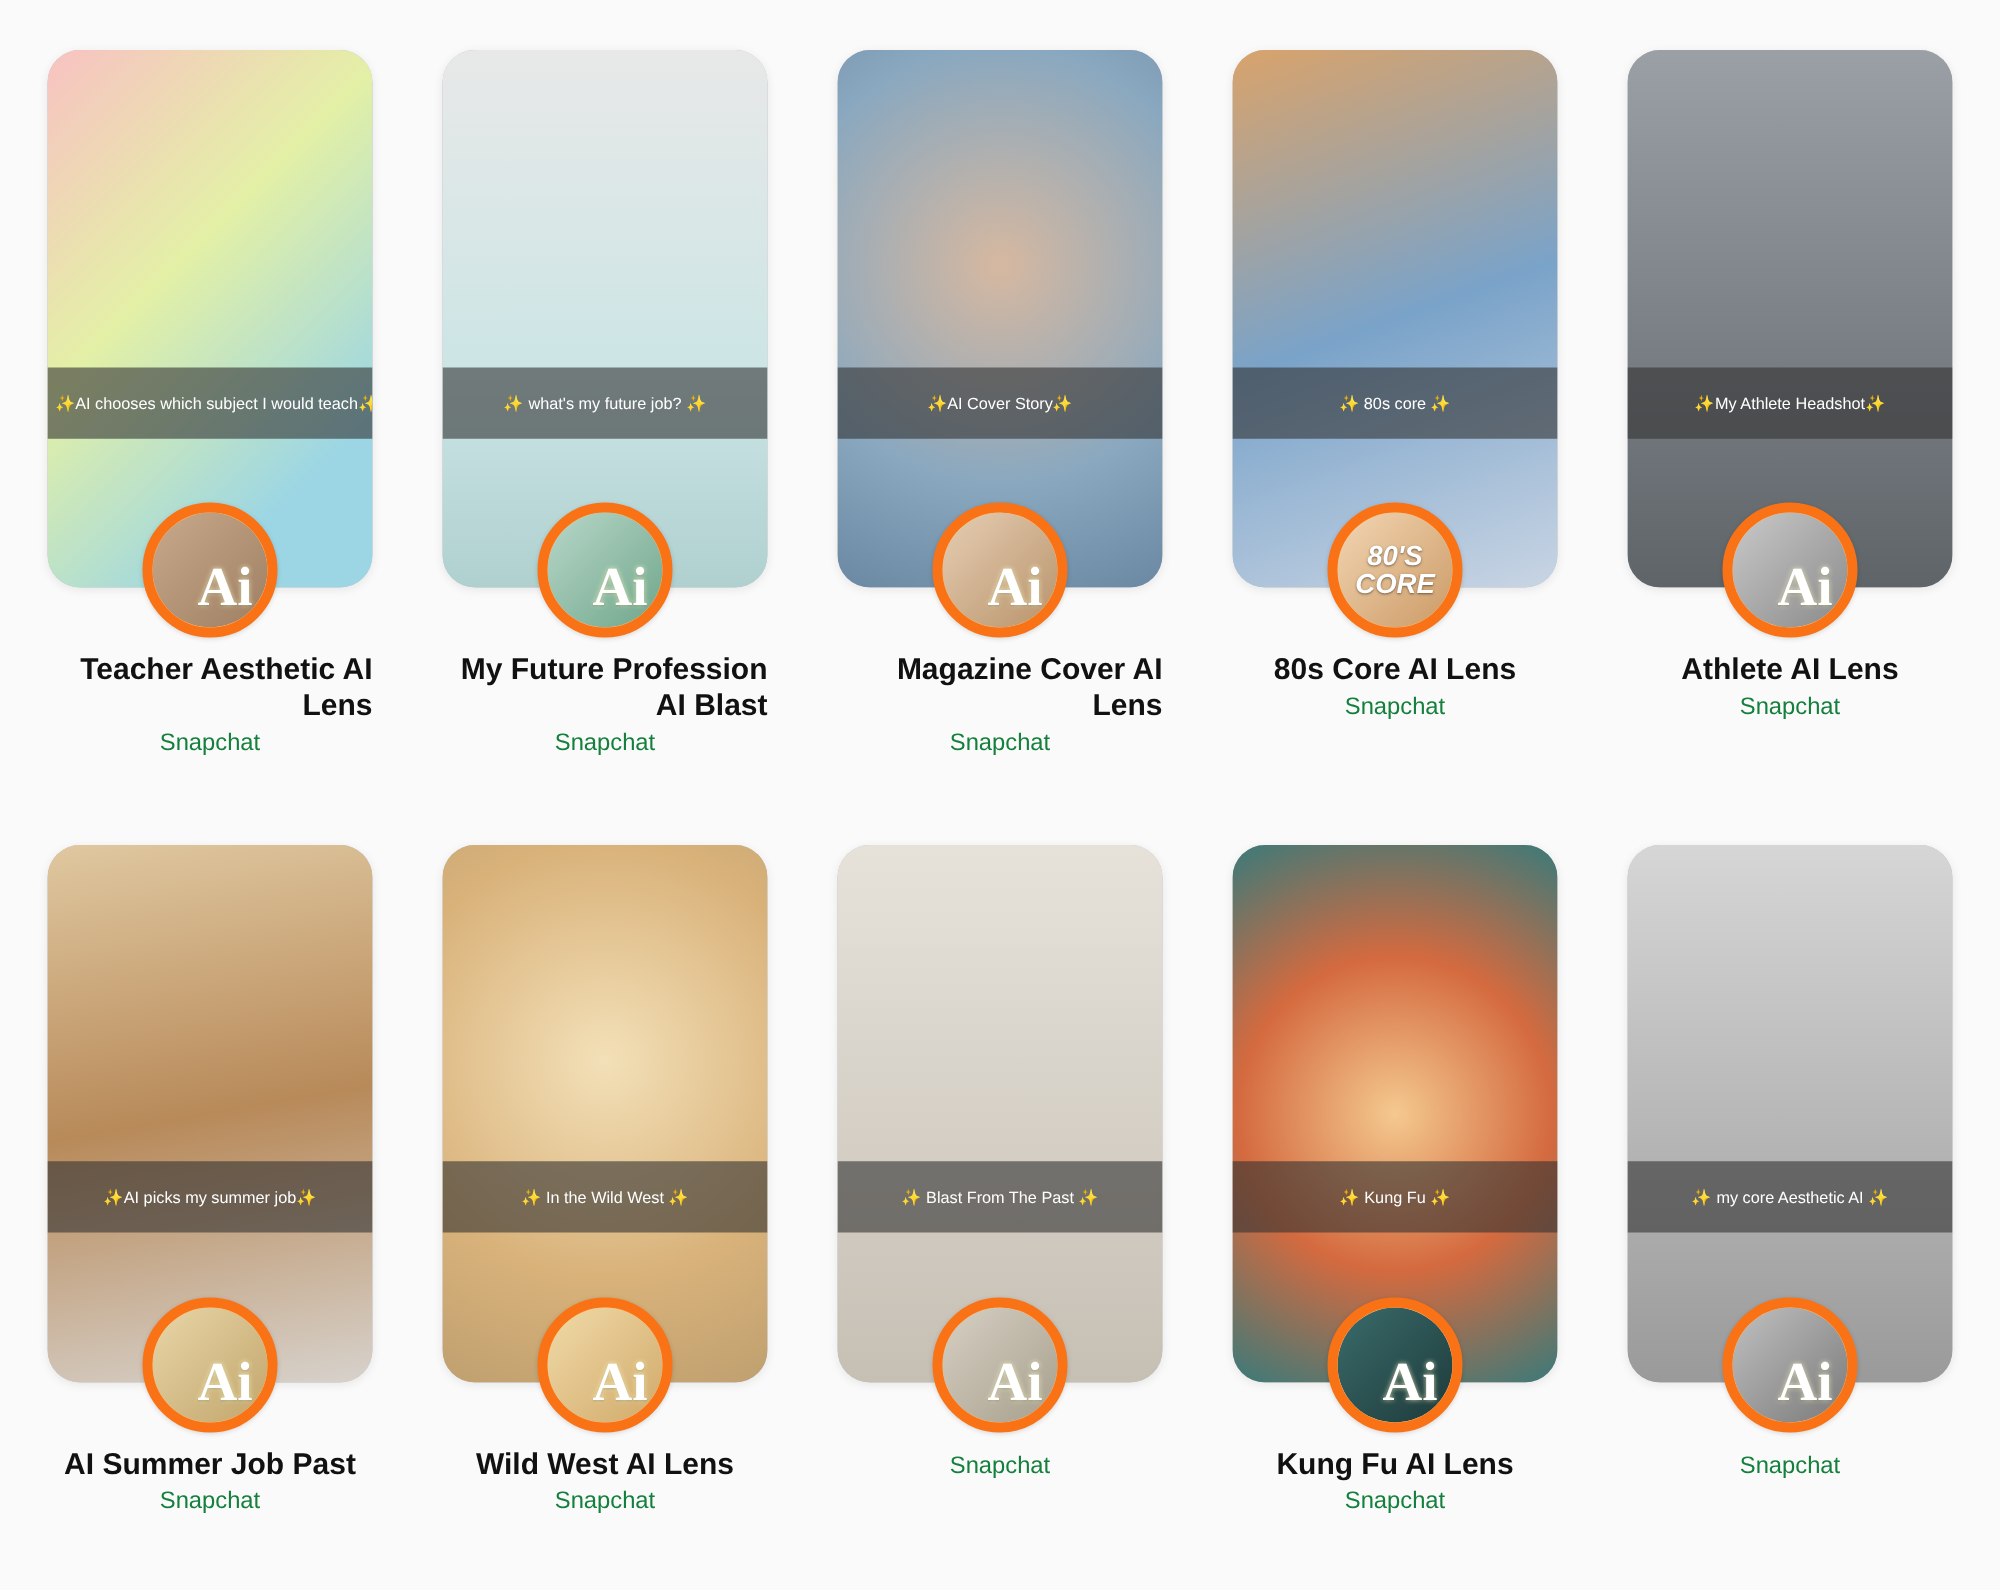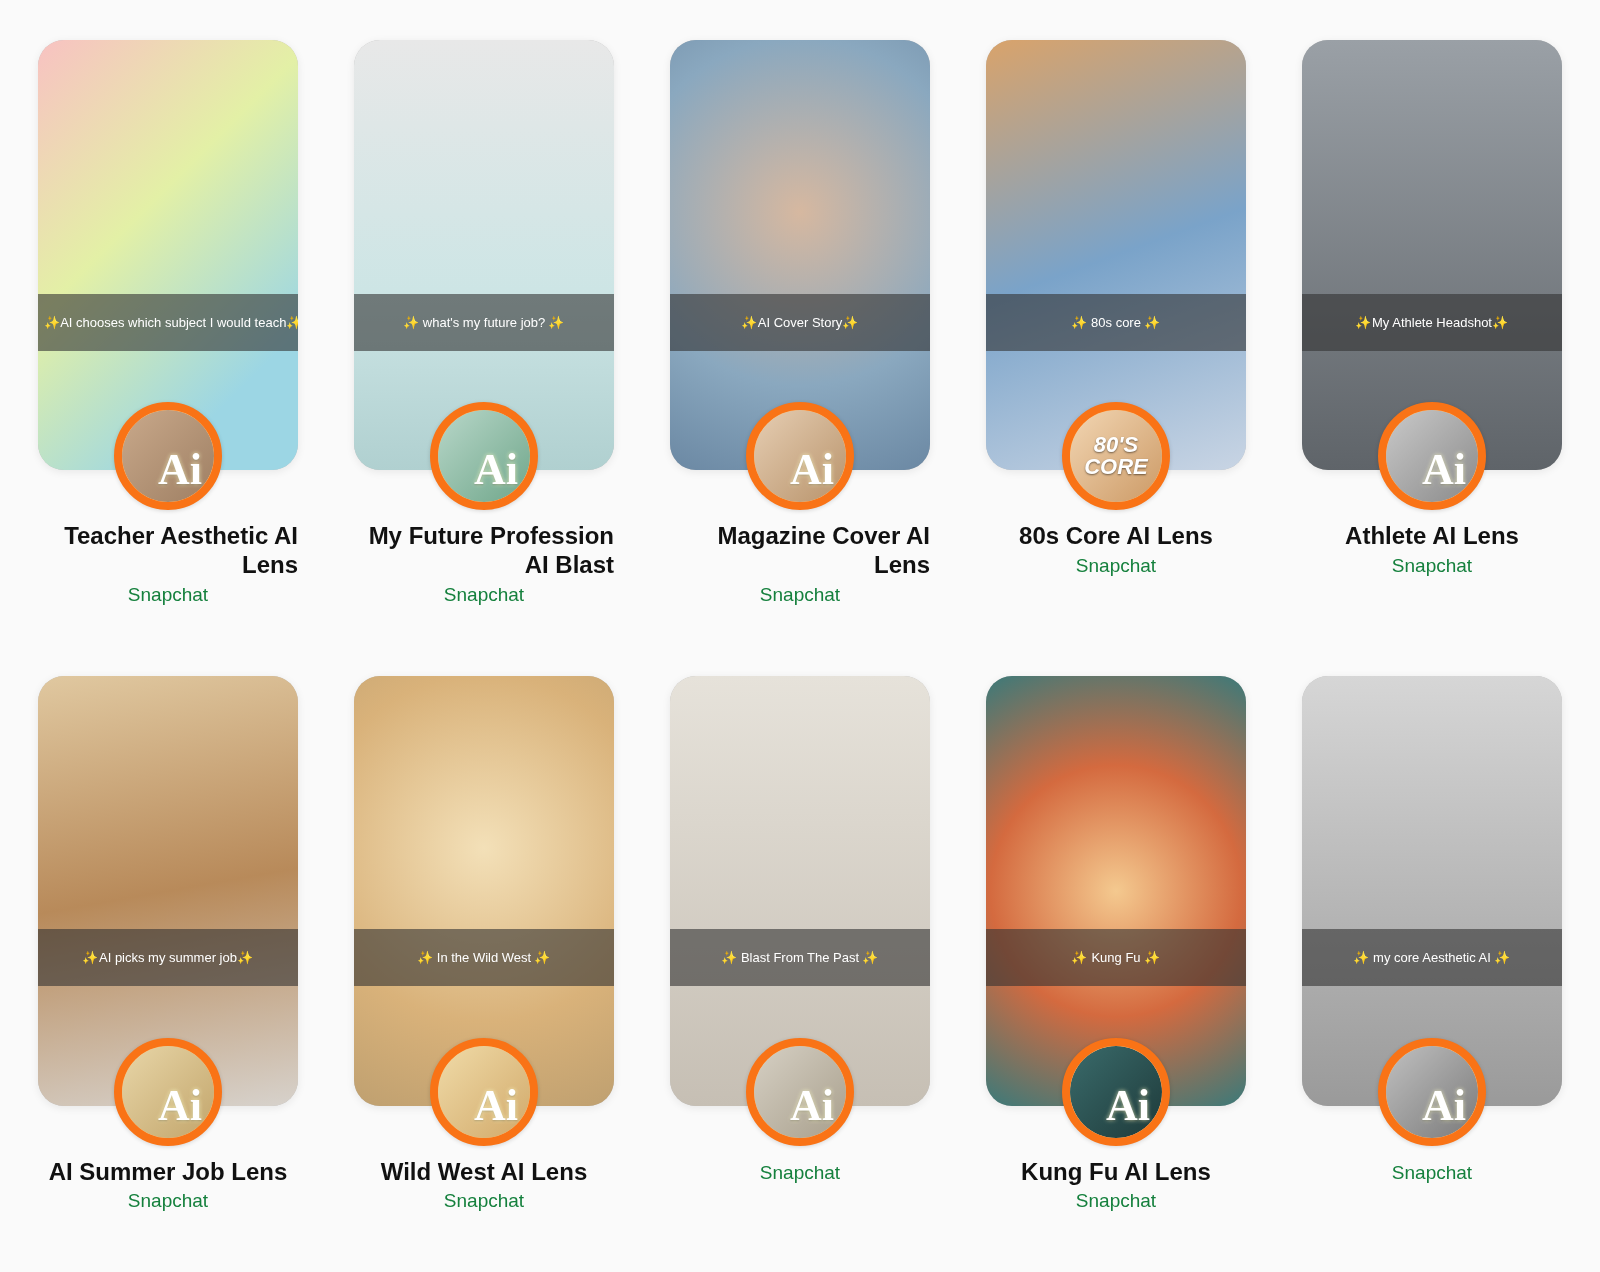--- a/index.html
+++ b/index.html
@@ -230,21 +230,21 @@
         <div class="thumb-bg bg5"></div>
         <div class="caption-bar">✨AI picks my summer job✨</div>
       </div>
       <div class="avatar-badge">
         <div class="avatar-inner av5">
           <span class="ai-label">Ai</span>
         </div>
       </div>
     </div>
     <div class="title-block">
-      <div class="lens-title">AI Summer Job Lens</div>
+      <div class="lens-title">AI Summer Job Past</div>
       <div class="lens-creator">Snapchat</div>
     </div>
   </div>
 
   <div class="lens-card">
     <div class="thumb-wrap">
       <div class="thumb-img">
         <div class="thumb-bg bg6"></div>
         <div class="caption-bar">✨ In the Wild West ✨</div>
       </div>

